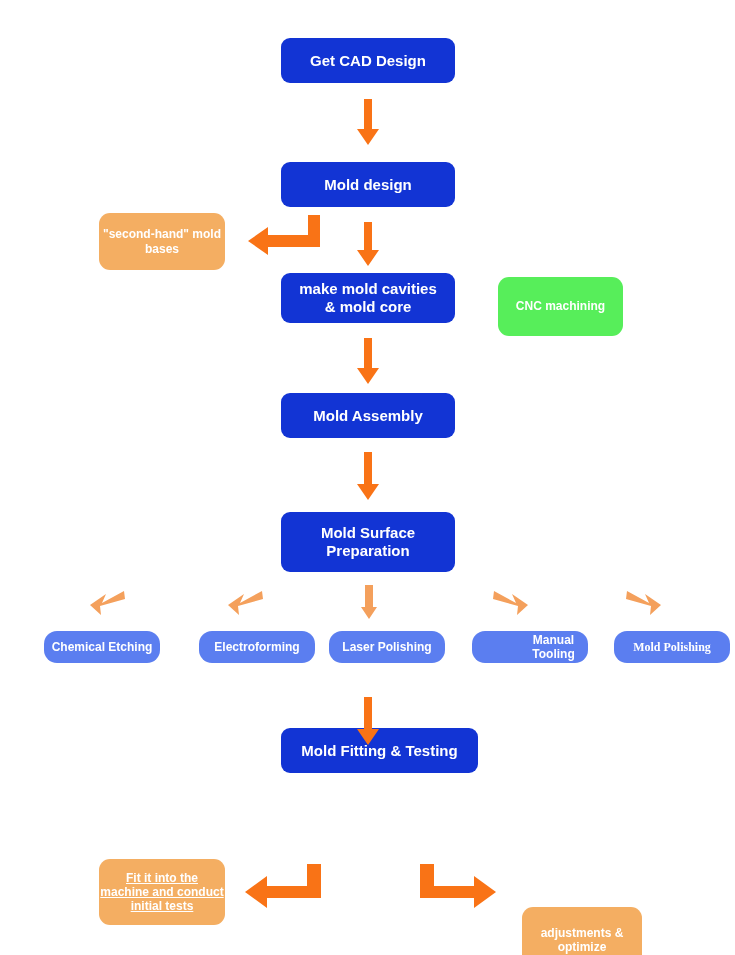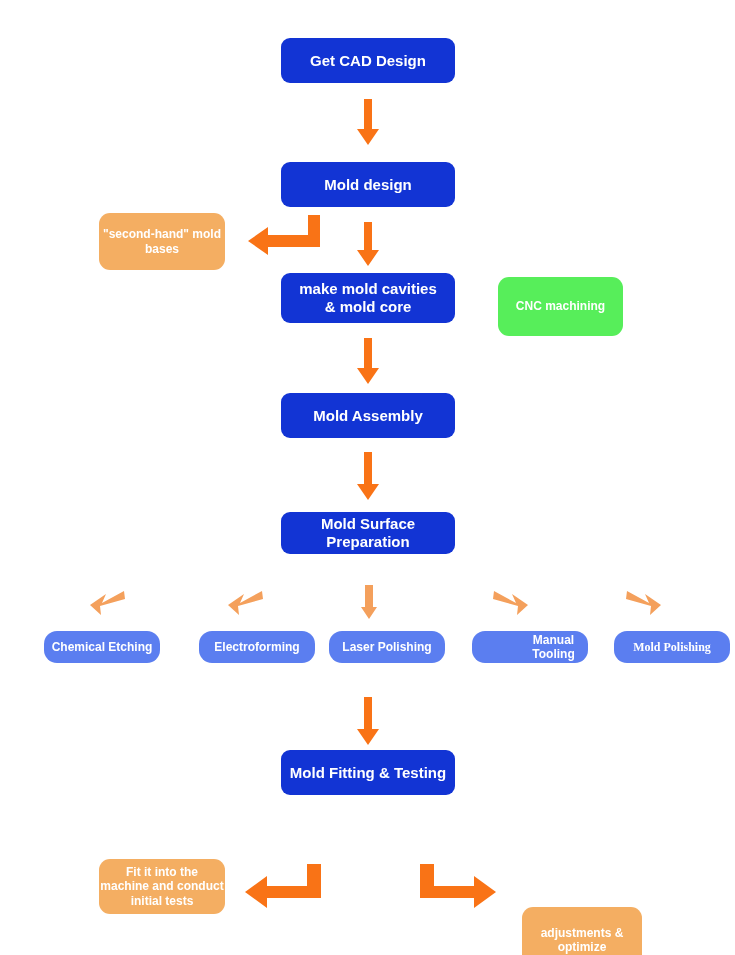--- a/index.html
+++ b/index.html
@@ -73,36 +73,36 @@
   <div class="node node-alt" style="left:99px; top:213px; width:126px; height:57px;">"second-hand" mold
 bases</div>
 
   <div class="node node-primary" style="left:281px; top:273px; width:174px; height:50px;">make mold cavities
 &amp; mold core</div>
 
   <div class="node node-accent" style="left:498px; top:277px; width:125px; height:59px;">CNC machining</div>
 
   <div class="node node-primary" style="left:281px; top:393px; width:174px; height:45px;">Mold Assembly</div>
 
-  <div class="node node-primary" style="left:281px; top:512px; width:174px; height:42px;">Mold Surface
+  <div class="node node-primary" style="left:281px; top:512px; width:174px; height:60px;">Mold Surface
 Preparation</div>
 
   <div class="node node-sub" style="left:28px; top:631px; width:116px; height:32px;">Chemical Etching</div>
 
   <div class="node node-sub" style="left:183px; top:631px; width:116px; height:32px;">Electroforming</div>
 
   <div class="node node-sub" style="left:313px; top:631px; width:116px; height:32px;">Laser Polishing</div>
 
   <div class="node node-sub" style="left:456px; top:631px; width:116px; height:32px;padding-left:47px;">Manual Tooling</div>
 
   <div class="node node-sub" style="left:598px; top:631px; width:116px; height:32px;font-family:Liberation Serif, serif;">Mold Polishing</div>
 
-  <div class="node node-primary" style="left:281px; top:750px; width:174px; height:45px;">Mold Fitting &amp; Testing</div>
+  <div class="node node-primary" style="left:281px; top:728px; width:197px; height:45px;">Mold Fitting &amp; Testing</div>
 
-  <div class="node node-alt" style="left:99px; top:859px; width:126px; height:55px;">Fit it into the
+  <div class="node node-alt" style="left:99px; top:859px; width:126px; height:66px;text-decoration:underline;">Fit it into the
 machine and conduct
 initial tests</div>
 
   <div class="node node-alt" style="left:522px; top:907px; width:120px; height:66px;text-align:center;">adjustments &amp;
 optimize</div>
 
   <div class="arrow" style="left:356px; top:99px; width:24px; height:48px;">
     <svg width="24" height="48" viewBox="0 0 24 48">
       <path d="M8 0 H16 V30 H23 L12 46 L1 30 H8 Z" fill="#f97316"></path>
     </svg>

